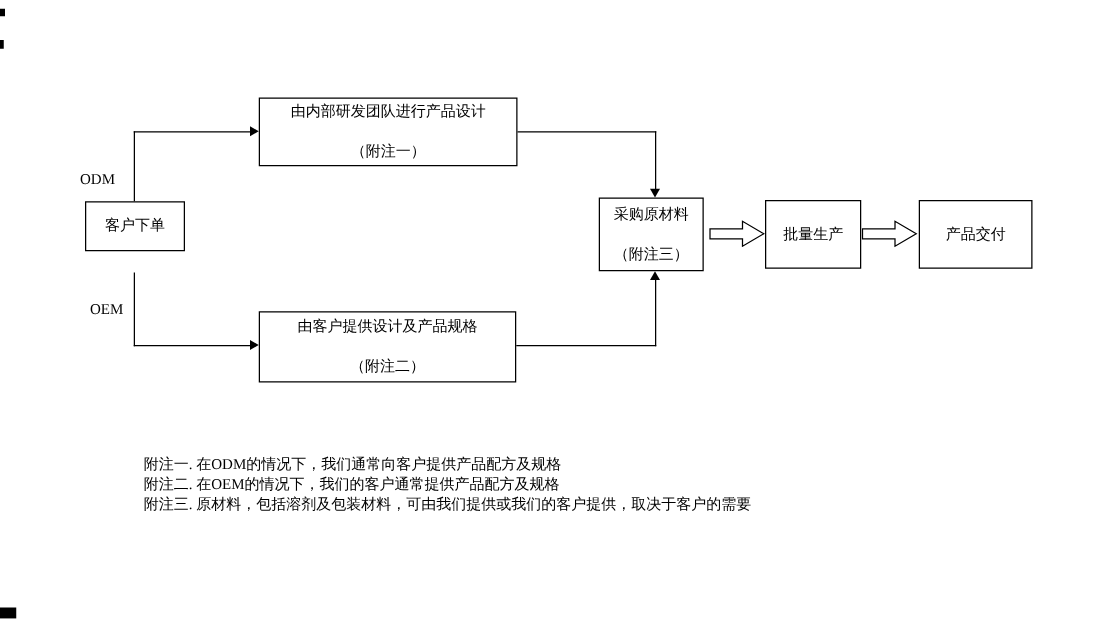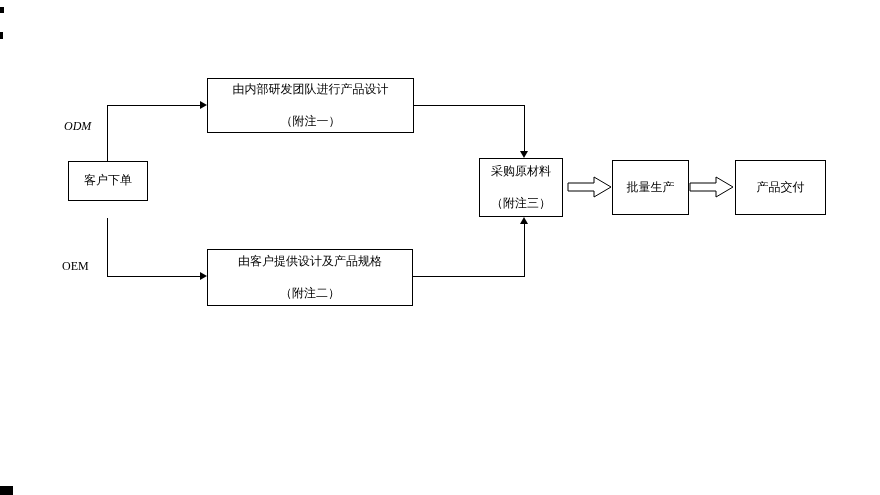--- a/index.html
+++ b/index.html
@@ -73,22 +73,22 @@
   #ah-oem      { left: 200px; top: 272px; }
   #hline-top-right    { left: 414px; top: 105px; width: 111px; height: 1px; }
   #vline-top-right    { left: 524px; top: 105px; width: 1px;   height: 47px; }
   #ah-into-materials-top { left: 520px; top: 151px; }
   #hline-bottom-right { left: 413px; top: 276px; width: 112px; height: 1px; }
   #vline-bottom-right { left: 524px; top: 223px; width: 1px;   height: 54px; }
   #ah-into-materials-bottom { left: 520px; top: 217px; }
   #blockarrow-1 { left: 567px; top: 176px; }
   #blockarrow-2 { left: 689px; top: 176px; }
 
-  #label-odm { left: 64px; top: 119px; font-style: italic; }
-  #label-oem { left: 62px; top: 240px; margin-top: 19px; }
+  #label-odm { left: 64px; top: 136px; }
+  #label-oem { left: 72px; top: 240px; }
 
   #artifact-1 { left: 0; top: 7px;   width: 4px;  height: 6px; }
   #artifact-2 { left: 0; top: 32px;  width: 3px;  height: 7px; }
   #artifact-3 { left: 0; top: 486px; width: 13px; height: 9px; }
 </style>
 </head>
 <body>
 
 <div class="canvas">
 
@@ -138,18 +138,23 @@
   <div class="line" id="vline-bottom-right"></div>
   <div class="arrowhead arrow-up" id="ah-into-materials-bottom"></div>
 
   <svg class="block-arrow" id="blockarrow-1" viewBox="0 0 46 22">
     <polygon points="1,7 27,7 27,1 44,11 27,21 27,15 1,15" fill="#ffffff" stroke="#000000" stroke-width="1"></polygon>
   </svg>
   <svg class="block-arrow" id="blockarrow-2" viewBox="0 0 46 22">
     <polygon points="1,7 27,7 27,1 44,11 27,21 27,15 1,15" fill="#ffffff" stroke="#000000" stroke-width="1"></polygon>
   </svg>
 
+  <div class="footnotes">
+    <div>附注一. 在ODM的情况下，我们通常向客户提供产品配方及规格</div>
+    <div>附注二. 在OEM的情况下，我们的客户通常提供产品配方及规格</div>
+    <div>附注三. 原材料，包括溶剂及包装材料，可由我们提供或我们的客户提供，取决于客户的需要</div>
+  </div>
 
   <div class="artifact" id="artifact-1"></div>
   <div class="artifact" id="artifact-2"></div>
   <div class="artifact" id="artifact-3"></div>
 
 </div>
 
 </body></html>

